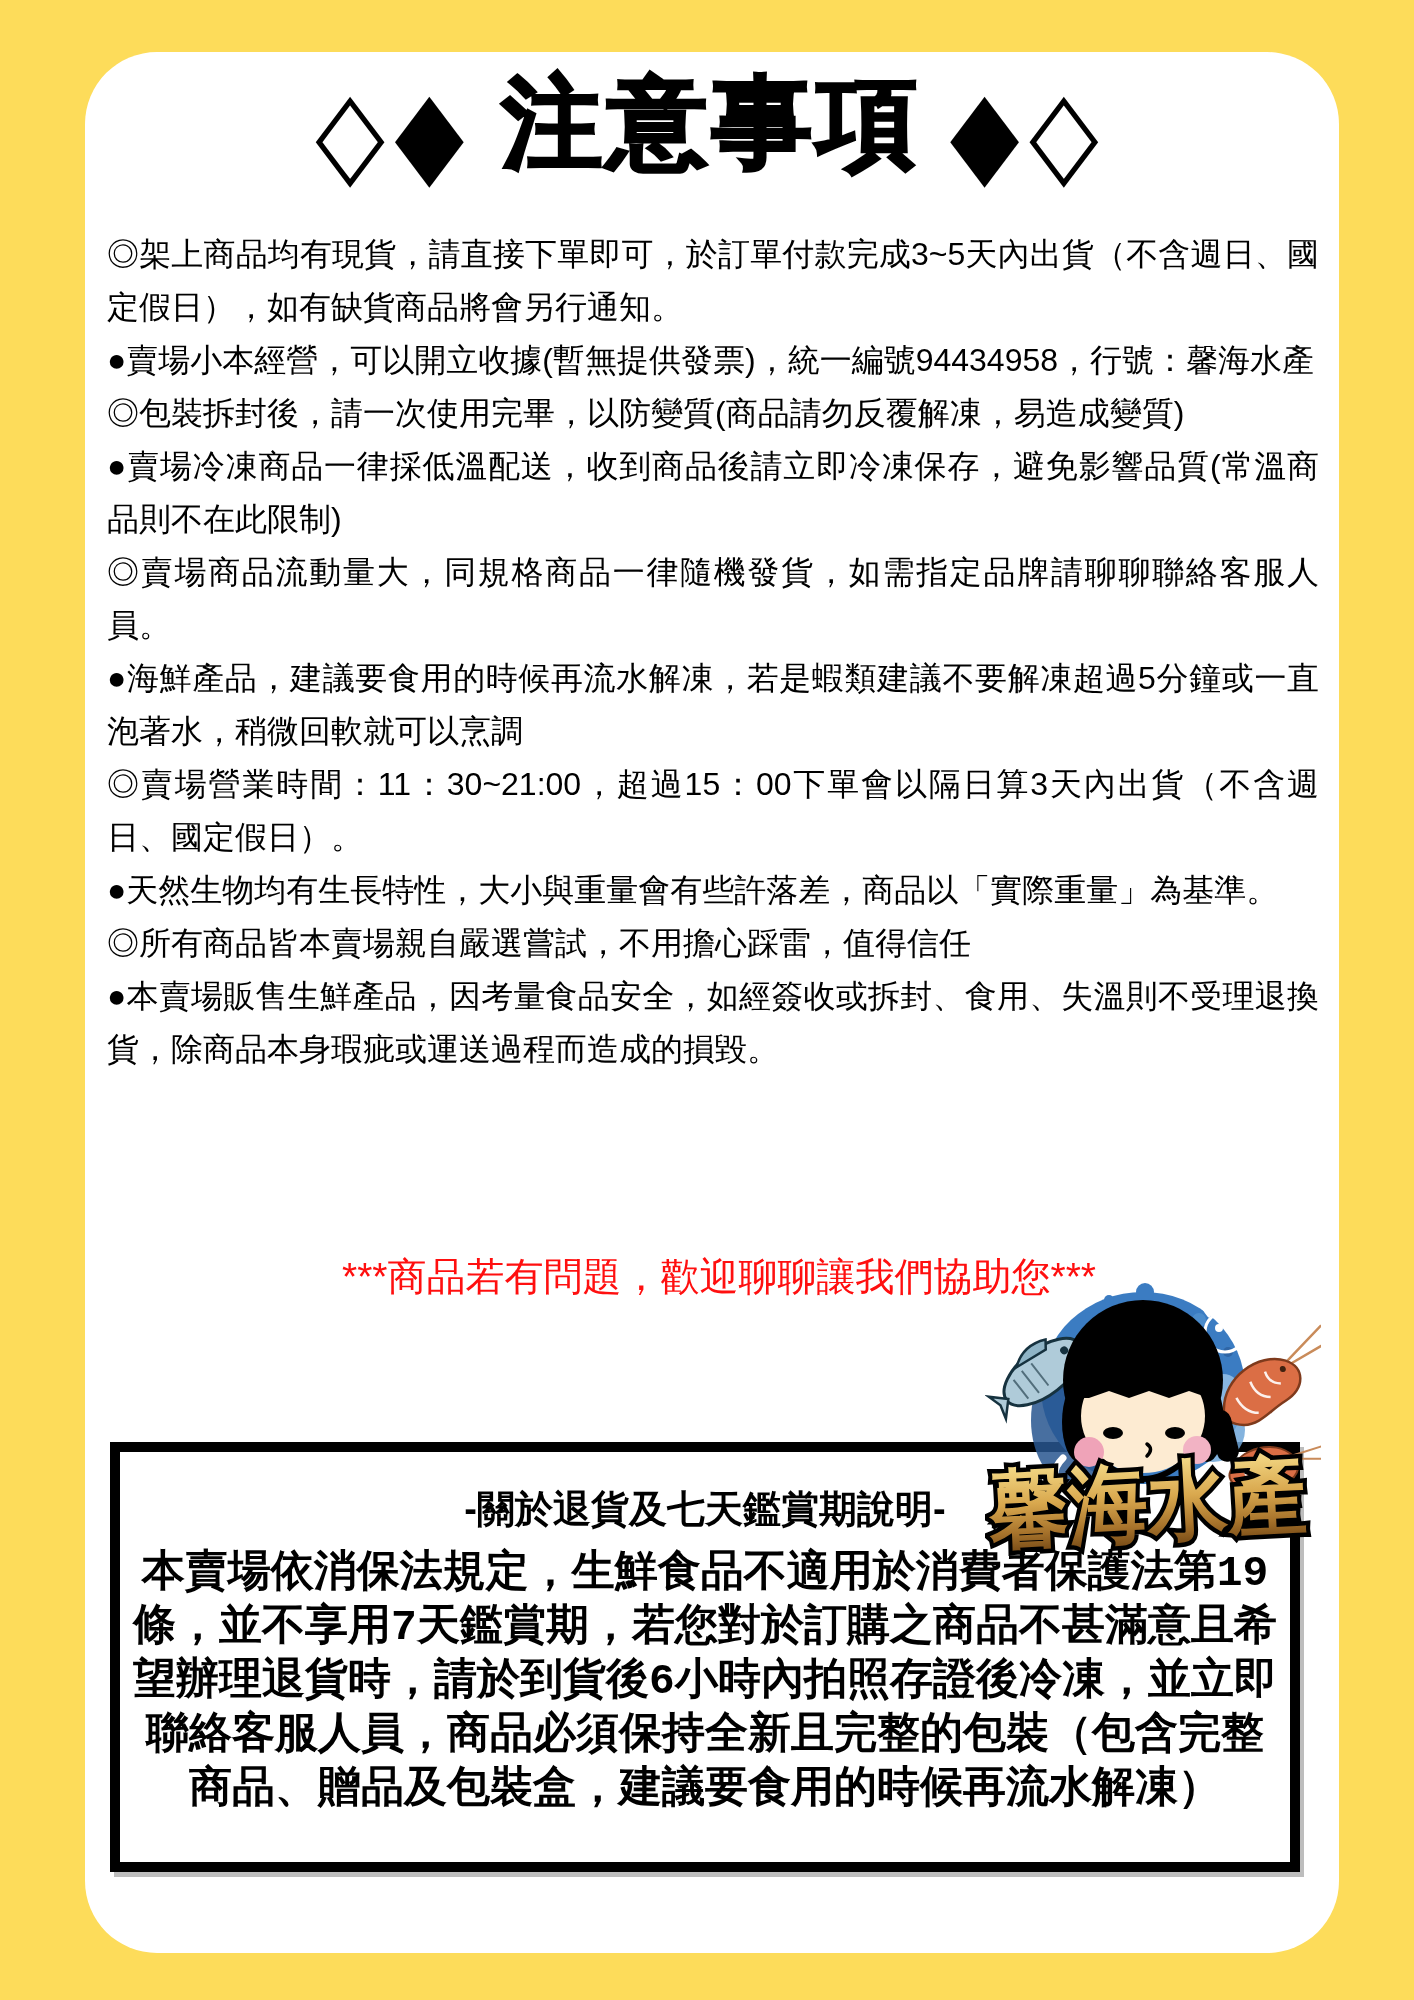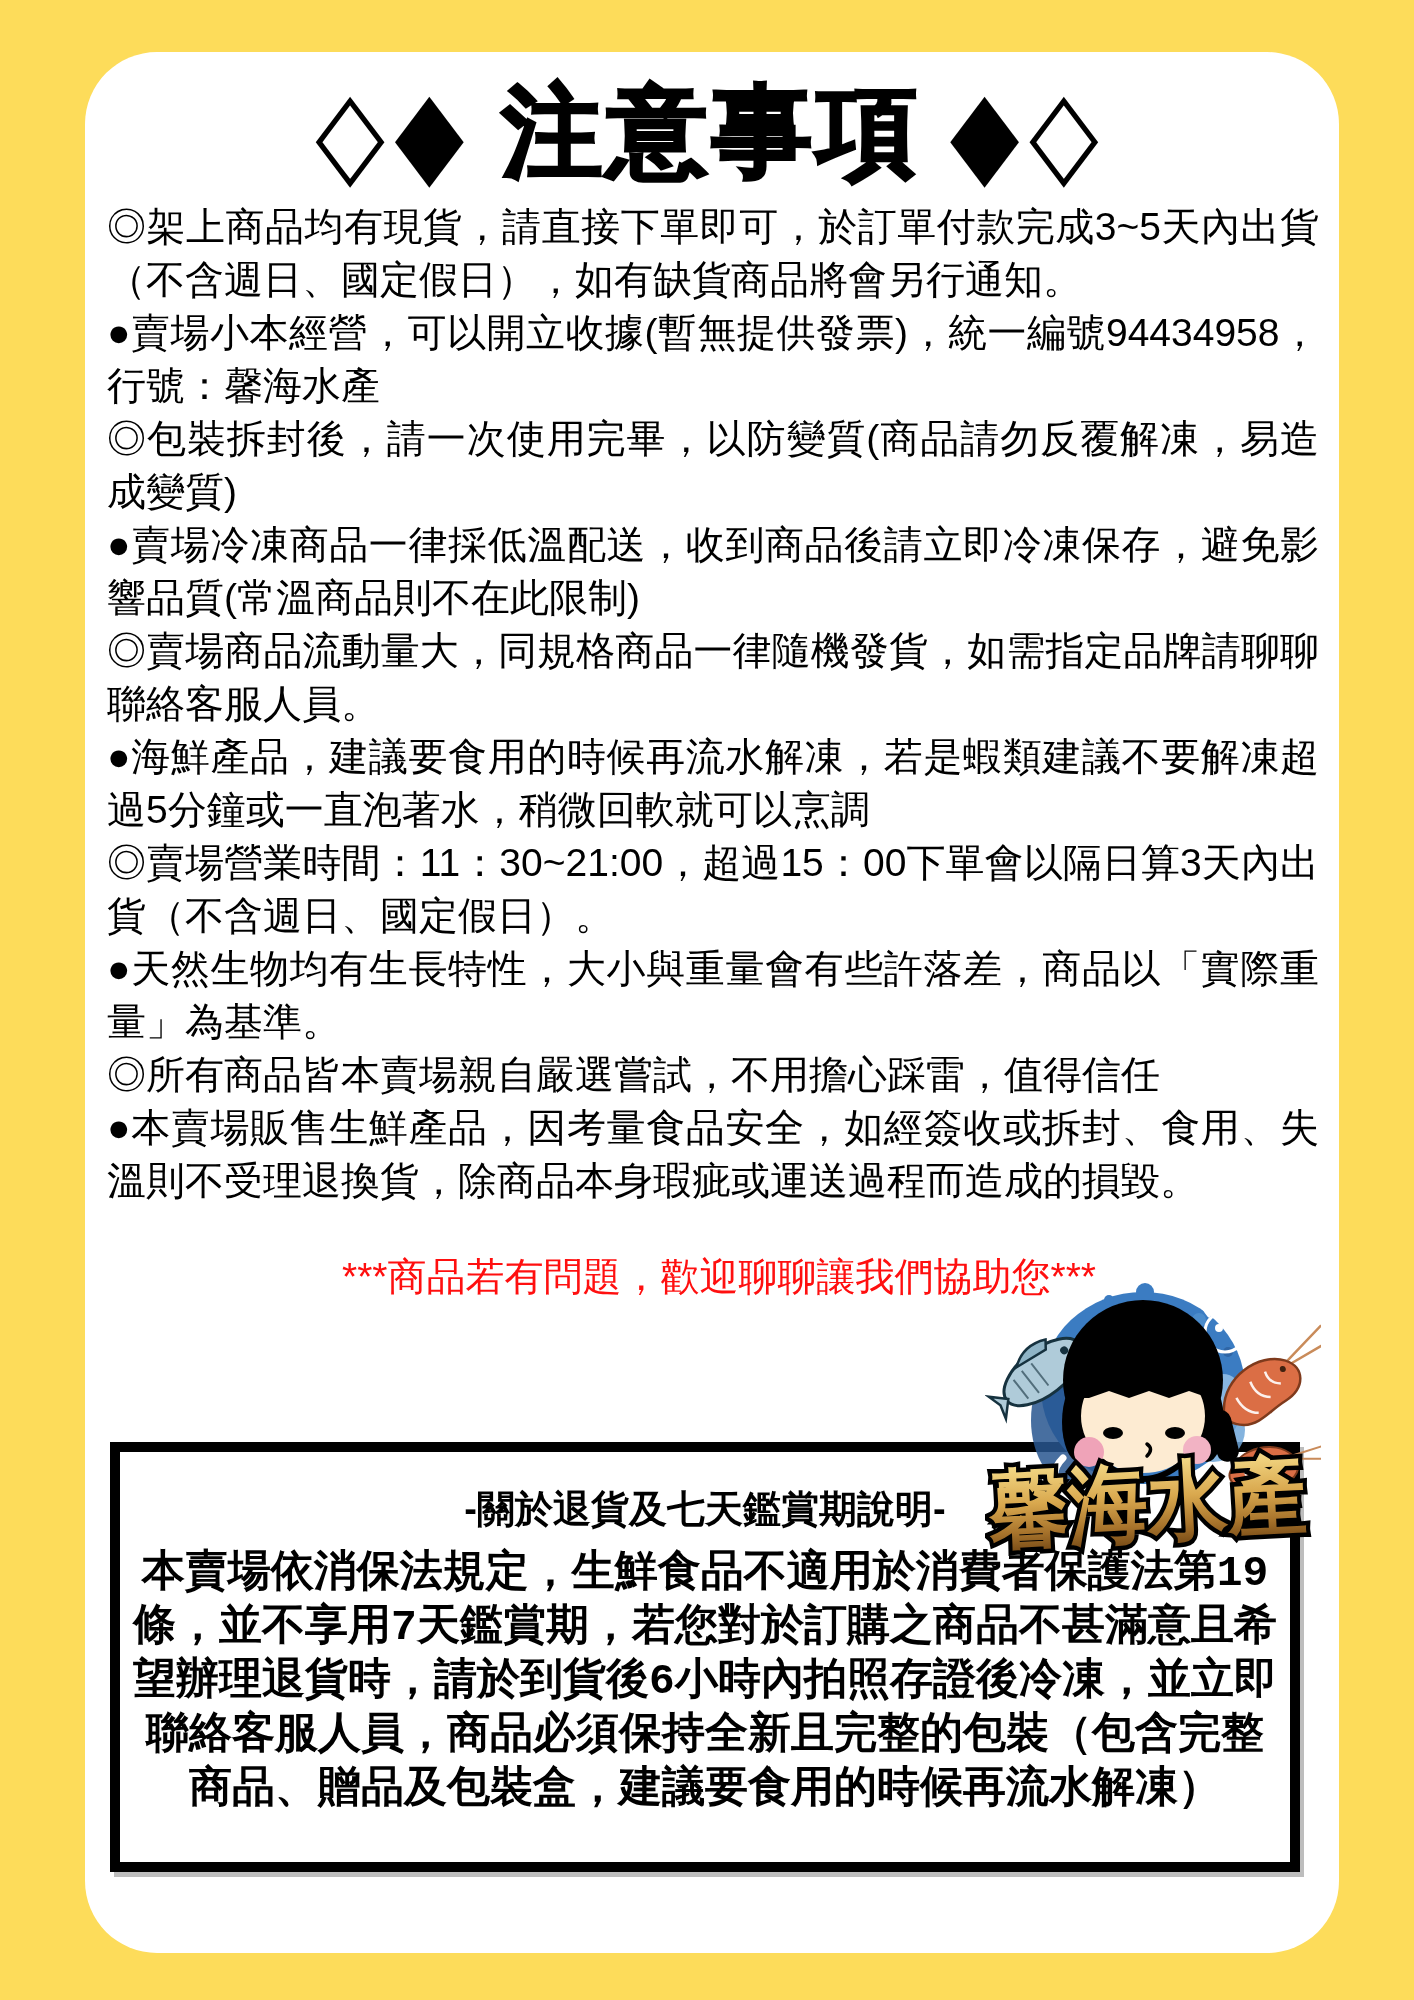--- a/index.html
+++ b/index.html
@@ -14,26 +14,26 @@
   }
   .title-row{
     display:flex;justify-content:center;align-items:center;gap:28px;
     margin-top:24px;font-weight:900;line-height:1.1;
   }
   .decor{
     font-size:90px;display:inline-block;transform:scaleY(1.32);
     letter-spacing:10px;font-family:"DejaVu Sans",sans-serif;
   }
   .title-text{
-    font-size:100px;letter-spacing:5px;font-weight:900;
+    font-size:100px;letter-spacing:5px;font-weight:900;font-family:Liberation Mono, monospace;
     -webkit-text-stroke:3px #000;
   }
   .notices{
-    margin:14px 20px 0 22px;height:1010px;overflow:hidden;
-    font-size:39px;line-height:53px;text-align:justify;
+    margin:42px 20px 0 22px;height:1010px;overflow:hidden;
+    font-size:32px;line-height:53px;text-align:justify;
   }
   .notices p{margin:0;}
   .support-note{
     position:absolute;left:0;right:0;top:1198px;
     text-align:center;font-size:39px;color:#FF0F0F;padding-left:14px;
   }
   .policy-box{
     position:absolute;left:25px;top:1390px;width:1190px;height:430px;
     box-sizing:border-box;border:10px solid #000;background:#fff;
     box-shadow:4px 5px 0 #bdbdbd;z-index:1;

